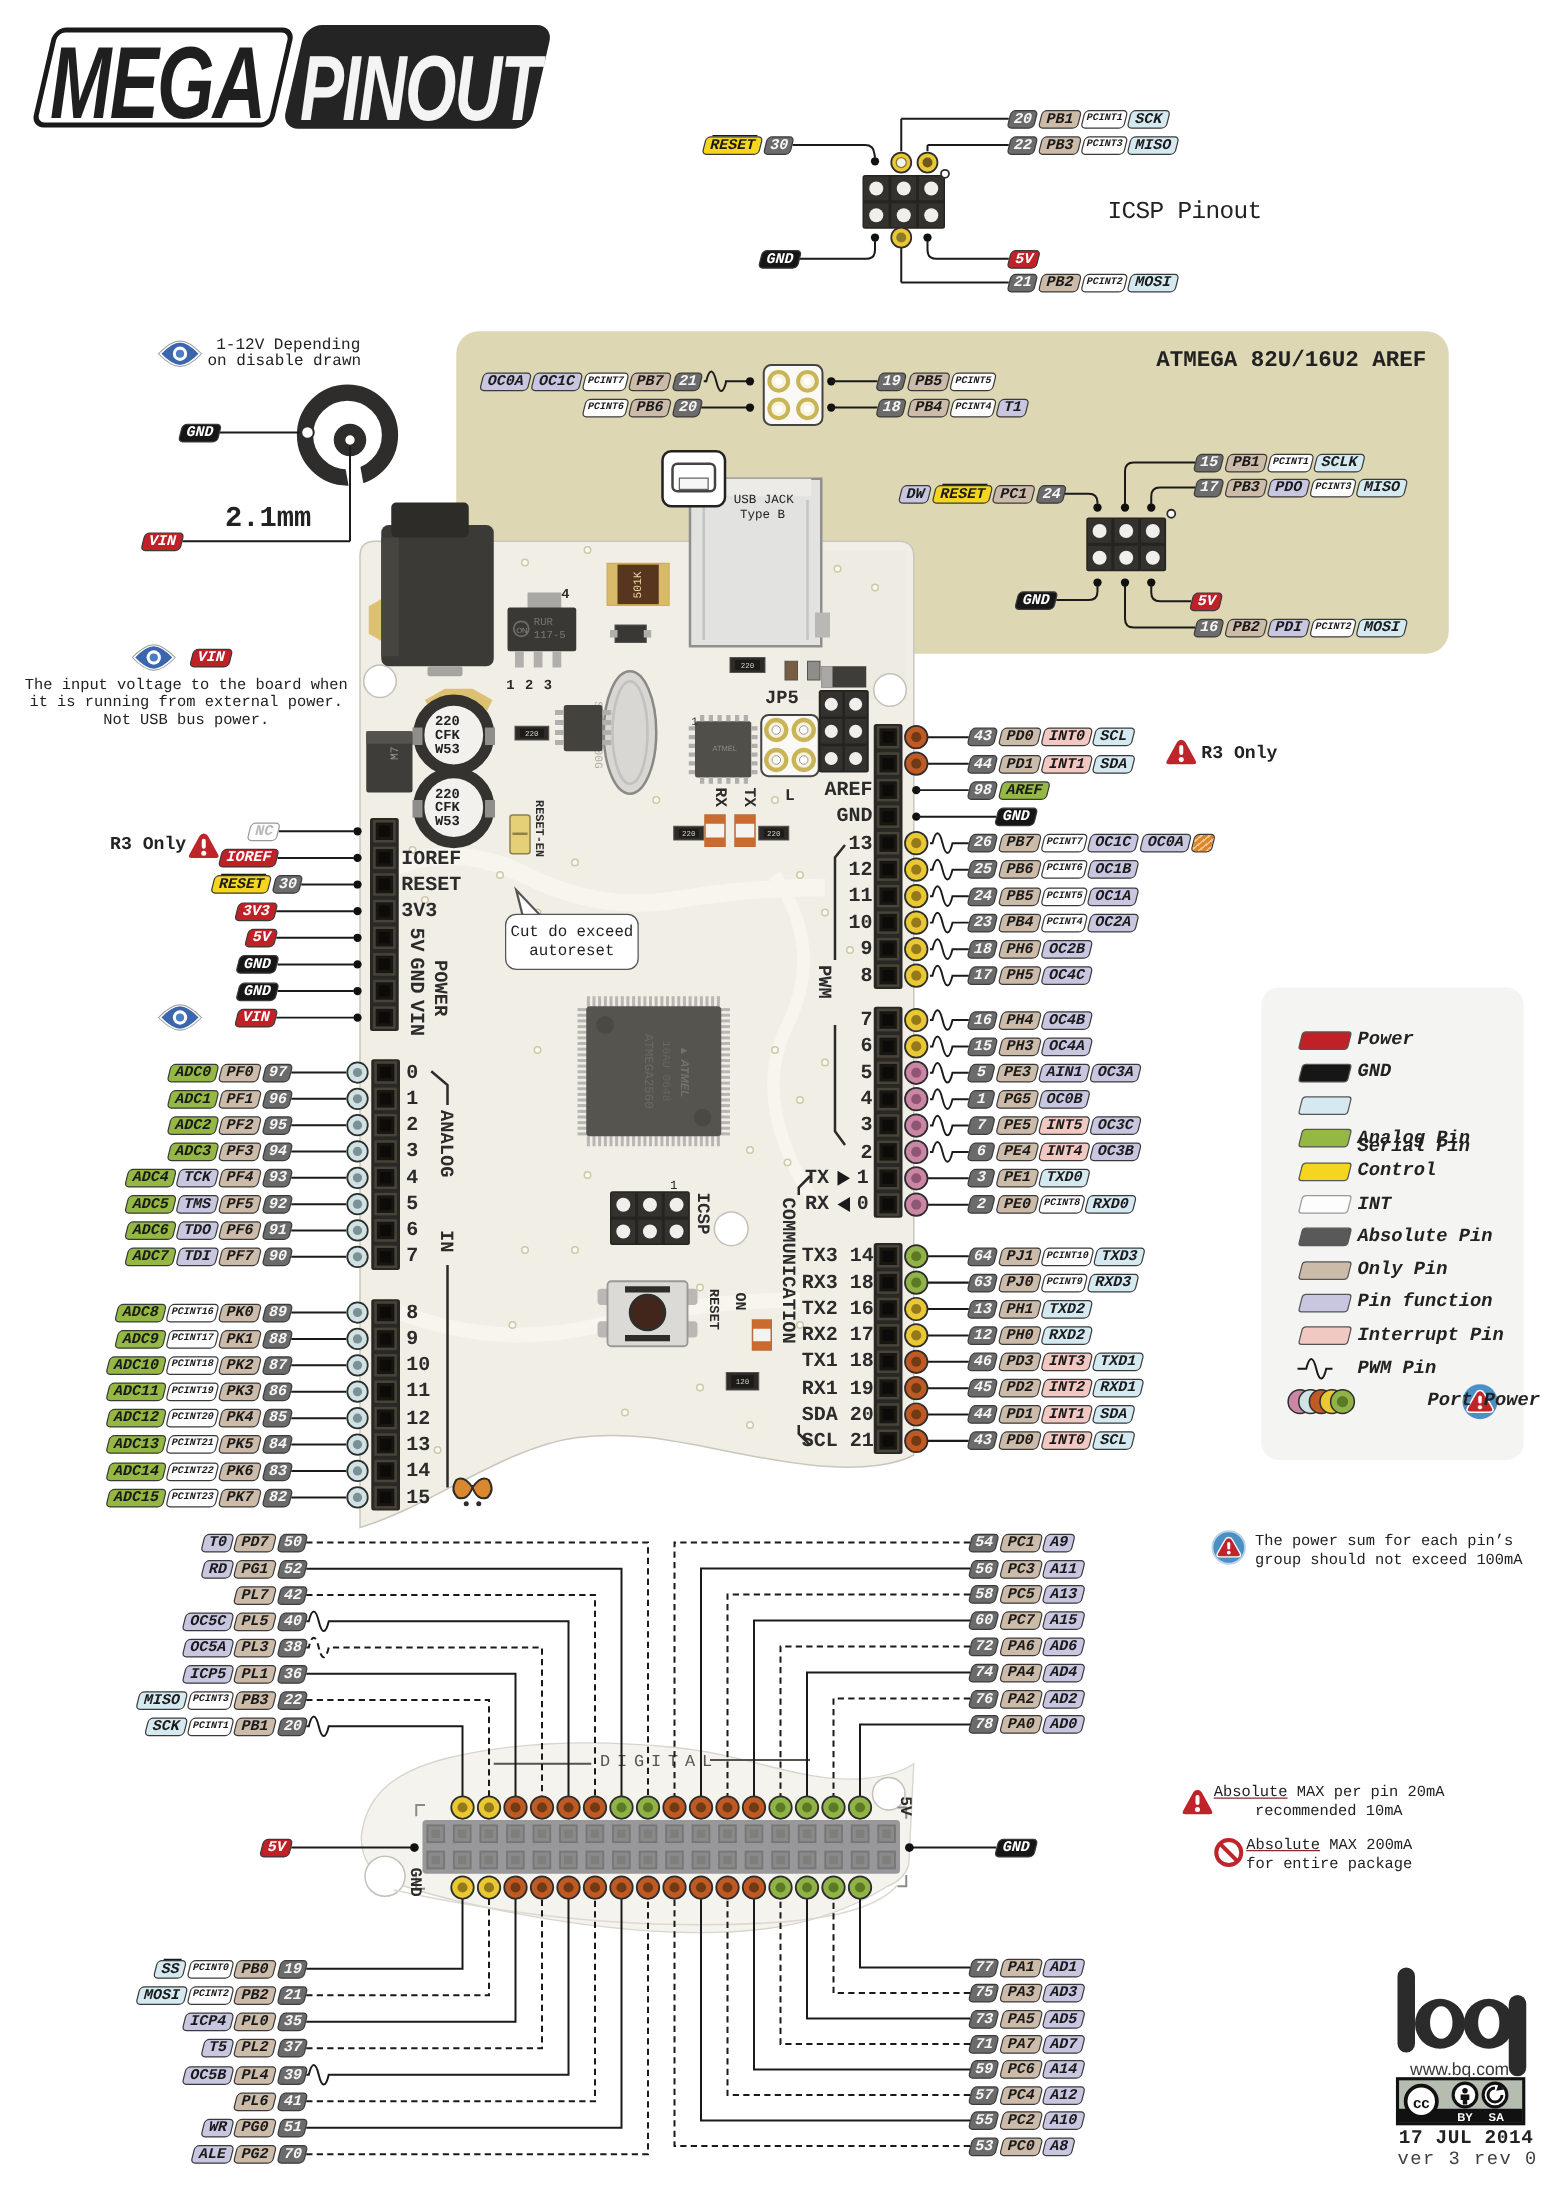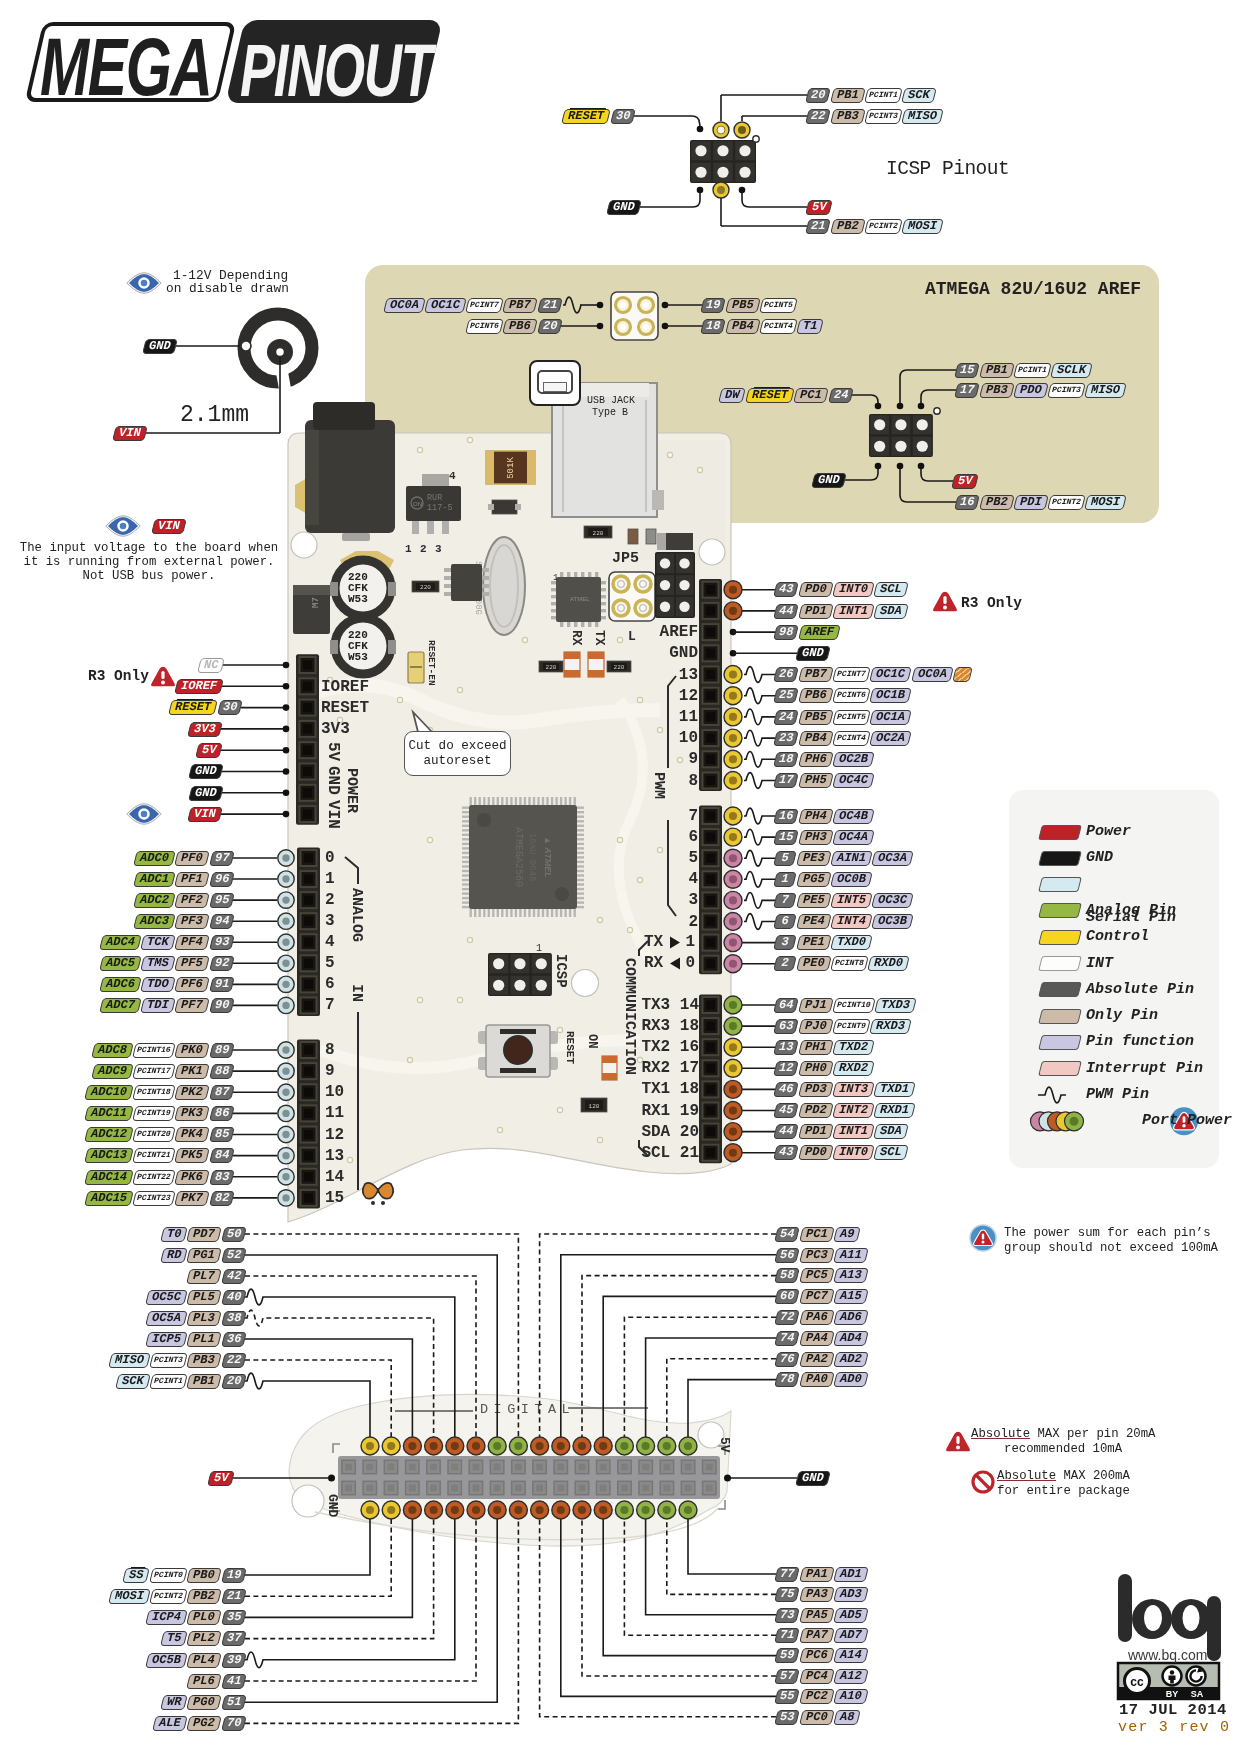--- a/index.html
+++ b/index.html
@@ -1036,21 +1036,21 @@
 <div style="position:absolute;left:537px;top:370px;width:36px;height:24px;background:#fff;border:2px solid #444;border-radius:5px"></div>
 <div style="position:absolute;left:543px;top:382px;width:24px;height:10px;background:#f6f6f6;border:1.5px solid #666"></div>
 <div class="t" style="left:587px;top:395px;font-size:10px">USB JACK</div>
 <div class="t" style="left:592px;top:407px;font-size:10px">Type B</div>
 <div class="row" style="right:1064px;top:338px;justify-content:flex-end">
     <span class="b gnd" style="">GND</span>
   </div>
 <div class="row" style="right:1094px;top:425px;justify-content:flex-end">
     <span class="b pwr" style="">VIN</span>
   </div>
-<div class="t" style="left:180px;top:402px;font-size:23px;font-weight:normal">2.1mm</div>
+<div class="t" style="left:180px;top:402px;font-size:23px;font-weight:bold">2.1mm</div>
 <div class="t" style="left:173px;top:268px;font-size:12.8px">1-12V Depending</div>
 <div class="t" style="left:166px;top:281px;font-size:12.8px">on disable drawn</div>
 <div class="t" style="left:19px;top:541px;font-size:12.3px;line-height:14px;text-align:center;width:260px">The input voltage to the board when<br>it is running from external power.<br>Not USB bus power.</div>
 <div class="row" style="right:1055px;top:518px;justify-content:flex-end">
     <span class="b pwr" style="">VIN</span>
   </div>
 <div class="row" style="right:1017px;top:657px;justify-content:flex-end">
     <span class="b nc" style="">NC</span>
   </div>
 <div class="row" style="right:1018px;top:678.3px;justify-content:flex-end">
@@ -1575,12 +1575,12 @@
 <div class="sw int" style="left:1040px;top:1061.2px"></div>
 <div class="lt" style="left:1086px;top:1059.7px">Interrupt Pin</div>
 <div class="lt" style="left:1086px;top:1086.0px">PWM Pin</div>
 <div class="lt" style="left:1142px;top:1112.3px">Port Power</div>
 <div style="position:absolute;left:34px;top:22px;width:193px;height:80px;background:#fff;border:4px solid #1a1a1a;border-radius:10px;transform:skewX(-13deg)"></div>
 <div style="position:absolute;left:235px;top:20px;width:198px;height:83px;background:#242424;border-radius:13px;transform:skewX(-13deg)"></div>
 <div class="logo" style="left:40px;top:20px;color:#1f1f1f;font-size:82px;transform:scale(0.72,1);transform-origin:0 0">MEGA</div>
 <div class="logo" style="left:240px;top:28px;color:#f4f4f4;font-size:74px;transform:scale(0.715,1);transform-origin:0 0">PINOUT</div>
 <div style="position:absolute;left:1128px;top:1647px;font-family:'Liberation Sans',sans-serif;font-size:14px;color:#3a3a3a">www.bq.com</div>
 <div class="t" style="left:1119px;top:1701px;font-size:15.5px;letter-spacing:0.5px;font-weight:bold">17 JUL 2014</div>
-<div class="t" style="left:1118px;top:1719px;font-size:15px;color:#a16207;letter-spacing:1.2px">ver 3 rev 0</div>
+<div class="t" style="left:1118px;top:1719px;font-size:15px;color:#404040;letter-spacing:1.2px">ver 3 rev 0</div>
 </body></html>

